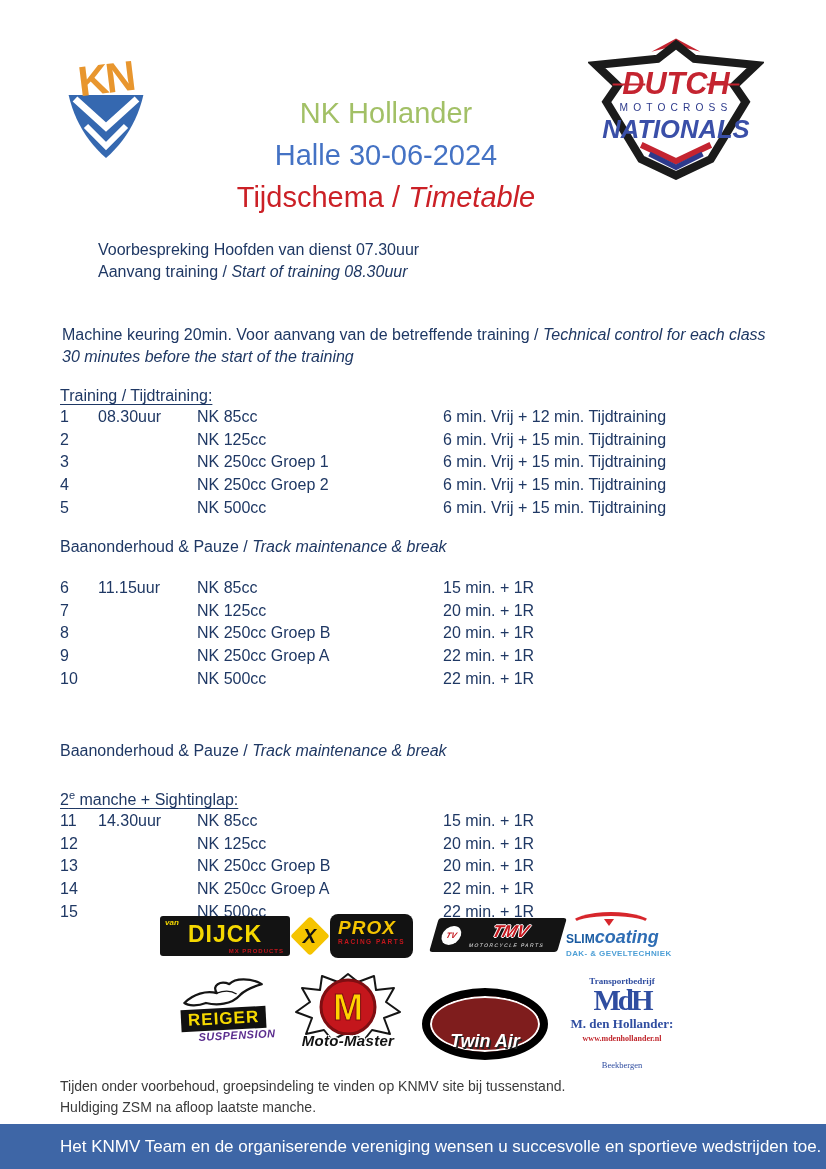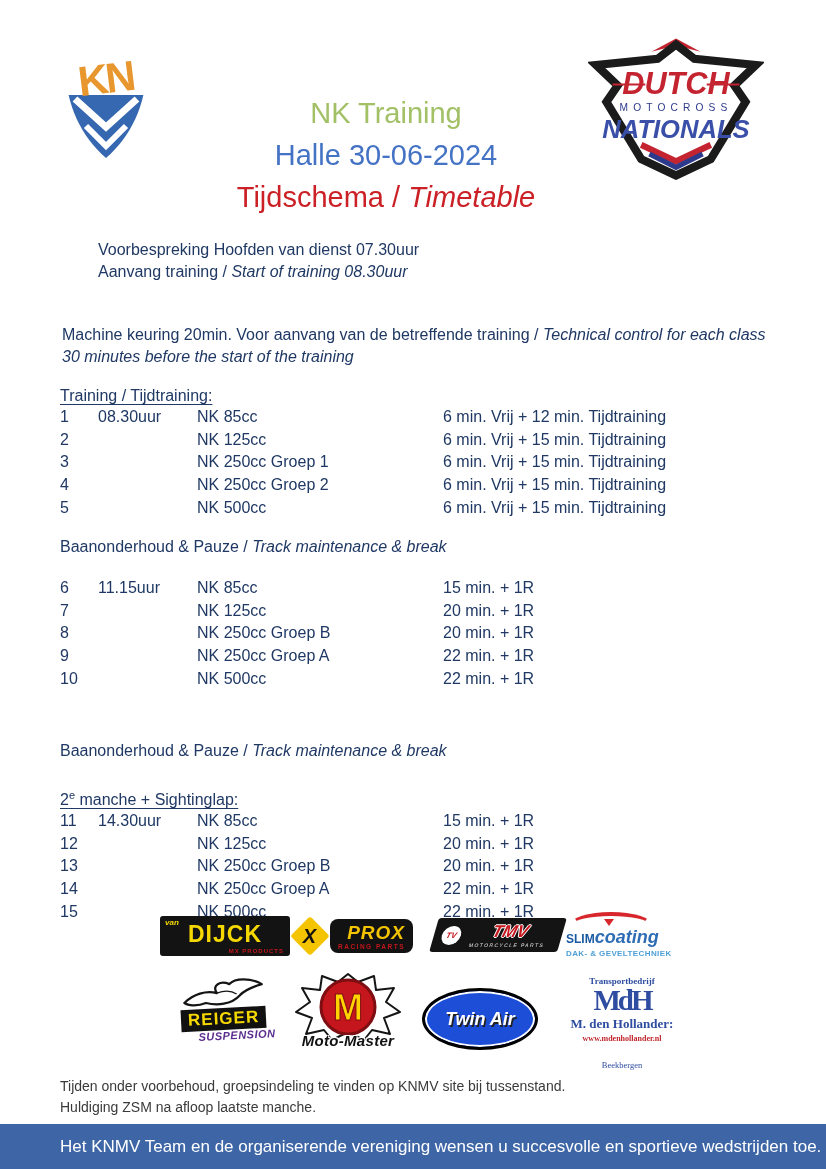--- a/index.html
+++ b/index.html
@@ -32,21 +32,21 @@
   .sponsor{position:absolute;}
   
   .dijck{left:160px; top:916px; width:130px; height:40px; background:#131313; border-radius:3px;}
   .dijck .van{position:absolute; top:2px; left:5px; color:#F5D800; font-size:8px; font-weight:bold; font-style:italic;}
   .dijck .name{display:block; text-align:center; margin-top:7px; color:#F5D800; font-weight:900; font-size:23px; line-height:1; letter-spacing:1px;}
   .dijck .sub{position:absolute; right:6px; bottom:2px; color:#C4161C; font-size:6px; font-weight:bold; letter-spacing:1px;}
   
   .prox{left:292px; top:912px; width:134px; height:48px; display:flex; align-items:center;}
   .prox .diamond{width:28px; height:28px; background:#F5C400; border-radius:3px; transform:rotate(45deg); margin:0 6px 0 4px; flex:none; display:flex; align-items:center; justify-content:center;}
   .prox .diamond span{transform:rotate(-45deg); font-weight:900; font-style:italic; font-size:20px; color:#111;}
-  .prox .box{background:#121212; border-radius:8px; padding:4px 8px 3px 8px; text-align:right;}
+  .prox .box{background:#121212; border-radius:8px; padding:4px 8px 13px 8px; text-align:left;}
   .prox .name{color:#F5C400; font-style:italic; font-weight:900; font-size:19px; line-height:1; letter-spacing:1px; display:block;}
   .prox .sub{color:#C4161C; font-size:6.5px; font-weight:bold; letter-spacing:1.5px; display:block; margin-top:1px;}
   
   .tmv{left:434px; top:918px; width:120px; height:34px; background:#141414; transform:skewX(-16deg); border-radius:3px; display:flex; align-items:center; padding:0 4px;}
   .tmv .badge{width:19px; height:19px; background:#fff; border-radius:50%; flex:none; margin-left:4px; display:flex; align-items:center; justify-content:center; color:#C4161C; font-weight:900; font-style:italic; font-size:8px;}
   .tmv .main{flex:1; text-align:center;}
   .tmv .name{color:#C4161C; font-weight:900; font-style:italic; font-size:17px; line-height:1;
     text-shadow:-1px 0 #fff,1px 0 #fff,0 -1px #fff,0 1px #fff;}
   .tmv .sub{color:#e8e8e8; font-size:5px; letter-spacing:1.4px; margin-top:2px;}
   
@@ -61,21 +61,21 @@
   .reiger{left:162px; top:976px; width:124px; height:86px; text-align:center;}
   .reiger .bird{width:96px; height:36px; display:block; margin:0 auto -4px auto;}
   .reiger .box{display:inline-block; background:#111; transform:rotate(-3deg); padding:1px 7px;}
   .reiger .name{color:#F5D800; font-weight:900; font-size:17px; letter-spacing:1px;}
   .reiger .sub{display:block; color:#5B2D8E; font-style:italic; font-weight:900; font-size:11px; transform:rotate(-3deg); margin:-1px 0 0 26px; letter-spacing:0.5px;}
   
   .moto{left:292px; top:972px; width:112px; height:92px; text-align:center;}
   .moto .name{display:block; margin-top:-14px; color:#111; font-weight:900; font-style:italic; font-size:15px; letter-spacing:0.3px;
     text-shadow:-1px -1px 0 #fff,1px -1px 0 #fff,-1px 1px 0 #fff,1px 1px 0 #fff,0 2px 0 #fff;}
   
-  .twinair{left:422px; top:988px; width:110px; height:56px; background:#1d4ed8; border:3px solid #000000; border-radius:50%; box-shadow:inset 0 0 0 2px #fff; display:flex; align-items:center; justify-content:center;}
+  .twinair{left:422px; top:988px; width:110px; height:56px; background:#7f1d1d; border:8px solid #000000; border-radius:50%; box-shadow:inset 0 0 0 2px #fff; display:flex; align-items:flex-end; justify-content:center;}
   .twinair .name{color:#fff; font-style:italic; font-weight:900; font-size:18px; text-shadow:1.5px 1.5px 0 #222;}
   
   .hollander{left:556px; top:976px; width:132px; height:82px; text-align:center; font-family:"Liberation Serif", serif; color:#2F4DA0;}
   .hollander .top{font-size:9px; font-weight:bold;}
   .hollander .mono{font-size:29px; font-weight:bold; line-height:1; letter-spacing:-3px;}
   .hollander .name{font-size:13px; font-weight:bold; margin-top:1px; white-space:nowrap;}
   .hollander .url{font-size:8px; font-weight:bold; color:#C0262C; margin-top:2px;}
   .hollander .city{font-size:8.5px; font-weight:normal; margin-top:17px;}
   
   .notes{position:absolute; left:60px; top:1076px; font-size:14px; line-height:21px; color:#3A3A3A;}
@@ -107,21 +107,21 @@
     <line x1="24" y1="49" x2="56" y2="49" stroke="#C42430" stroke-width="2"></line>
     <line x1="116" y1="49" x2="148" y2="49" stroke="#C42430" stroke-width="2"></line>
     <text x="86" y="58" text-anchor="middle" font-size="30" font-weight="900" font-style="italic" fill="#C42430">DUTCH</text>
     <text x="86" y="75" text-anchor="middle" font-size="10" letter-spacing="5" fill="#2D3A8C">MOTOCROSS</text>
     <text x="86" y="101" text-anchor="middle" font-size="25" font-weight="900" font-style="italic" fill="#3A4FA8">NATIONALS</text>
     <path d="M52 108 L86 124 L120 108" stroke="#C42430" stroke-width="6" fill="none"></path>
     <path d="M60 117 L86 130 L112 117" stroke="#2D3A8C" stroke-width="5" fill="none"></path>
   </svg>
 
   <div class="title-block">
-    <div class="title-line t-green">NK Training</div>
+    <div class="title-line t-green">NK Hollander</div>
     <div class="title-line t-blue">Halle 30-06-2024</div>
     <div class="title-line t-red"><span>Tijdschema</span><span> / </span><span class="ital">Timetable</span></div>
   </div>
 
   <div class="intro">
     <div>Voorbespreking Hoofden van dienst 07.30uur</div>
     <div><span>Aanvang training / </span><span class="ital">Start of training 08.30uur</span></div>
   </div>
 
   <div class="machine">

